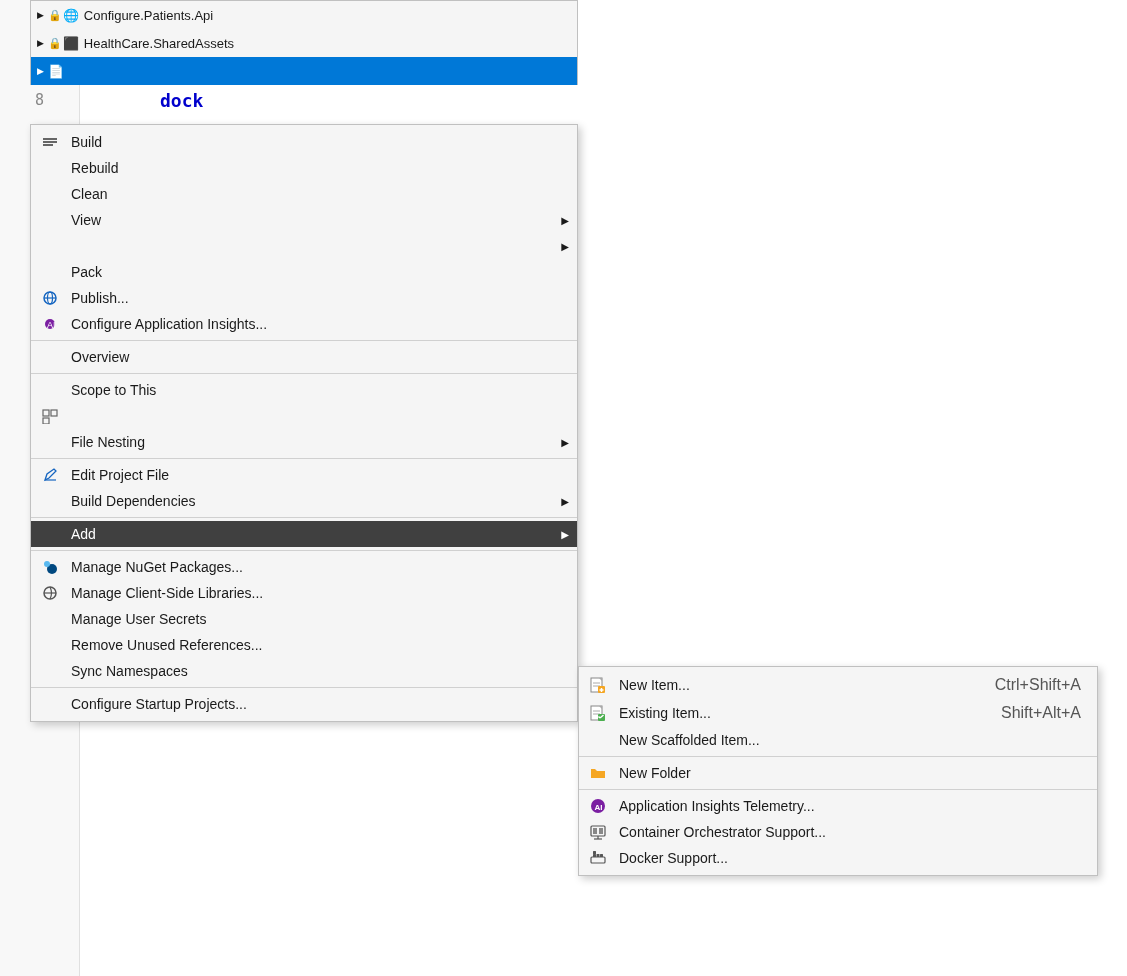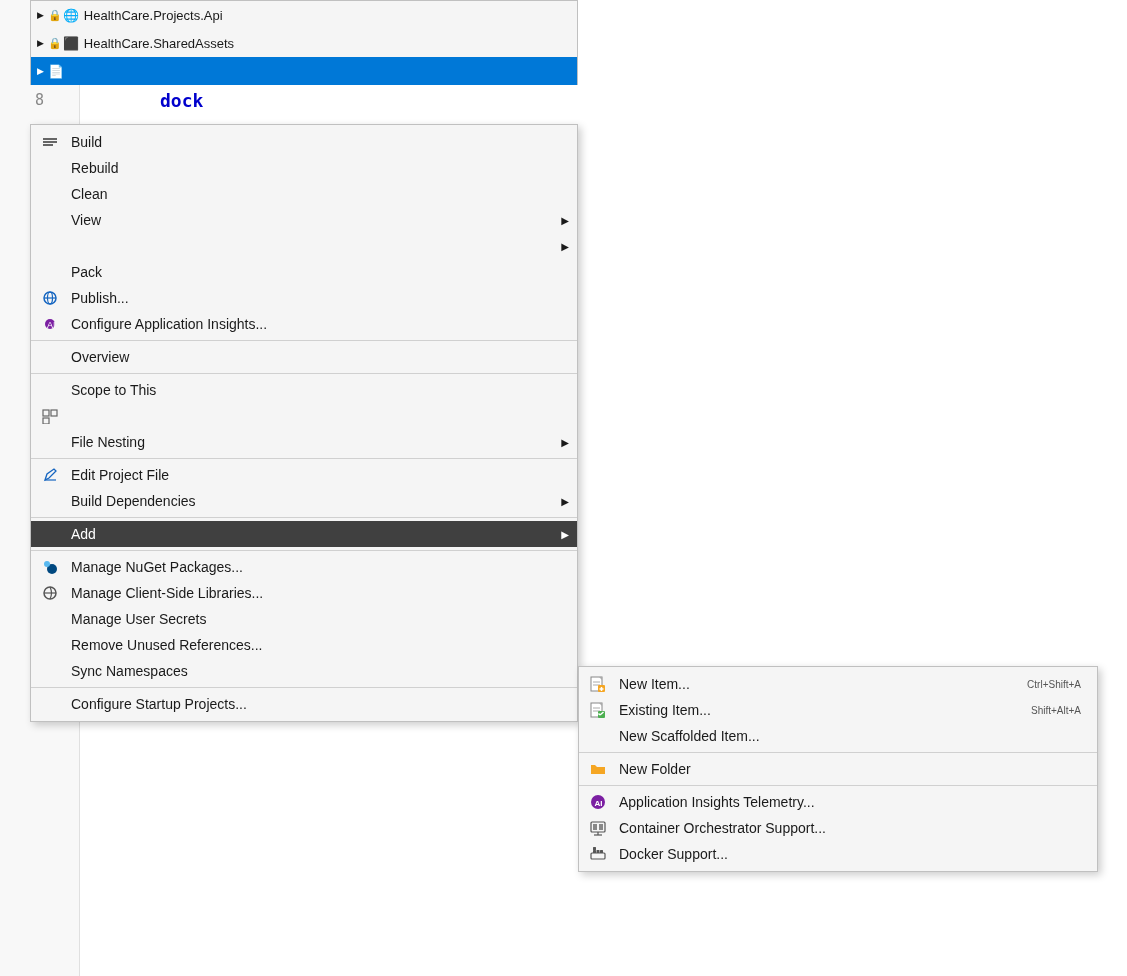--- a/index.html
+++ b/index.html
@@ -192,21 +192,21 @@
       width: 22px;
       height: 22px;
       display: flex;
       align-items: center;
       justify-content: center;
     }
 
     .sub-menu-item .shortcut {
       margin-left: auto;
       color: #555;
-      font-size: 10px;
+      font-size: 16px;
       padding-left: 40px;
     }
 
     .sub-menu-separator {
       height: 1px;
       background: #d0d0d0;
       margin: 3px 0;
     }
   </style>
 </head>
@@ -291,21 +291,21 @@
     </div>
     <div class="code-line"></div>
   </div>
 </div>
 
 <div style="position:absolute; top:0; left:30px; width:548px; background:#f5f5f5; border:1px solid #c0c0c0; border-bottom:none; z-index:99;">
   <div class="sol-item">
     <span class="expand-arrow">▶</span>
     <span class="lock-icon">🔒</span>
     <span style="margin-right:4px; color:#1565c0; font-size:13px;">🌐</span>
-    <span>HealthCare.Projects.Api</span>
+    <span>Configure.Patients.Api</span>
   </div>
   <div class="sol-item">
     <span class="expand-arrow">▶</span>
     <span class="lock-icon">🔒</span>
     <span style="margin-right:4px; color:#388e3c; font-size:13px;">⬛</span>
     <span>HealthCare.SharedAssets</span>
   </div>
   <div class="sol-item highlighted" style="background:#0078d7; color:#fff;">
     <span class="expand-arrow">▶</span>
     <span style="margin-right:4px;">📄</span>

